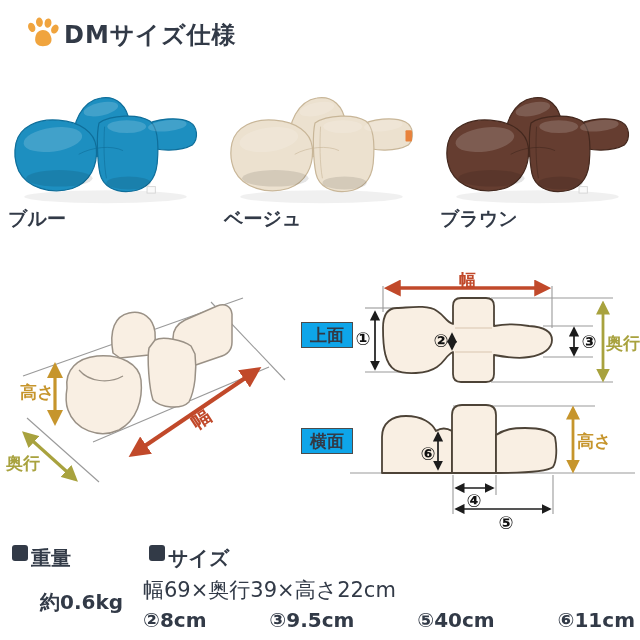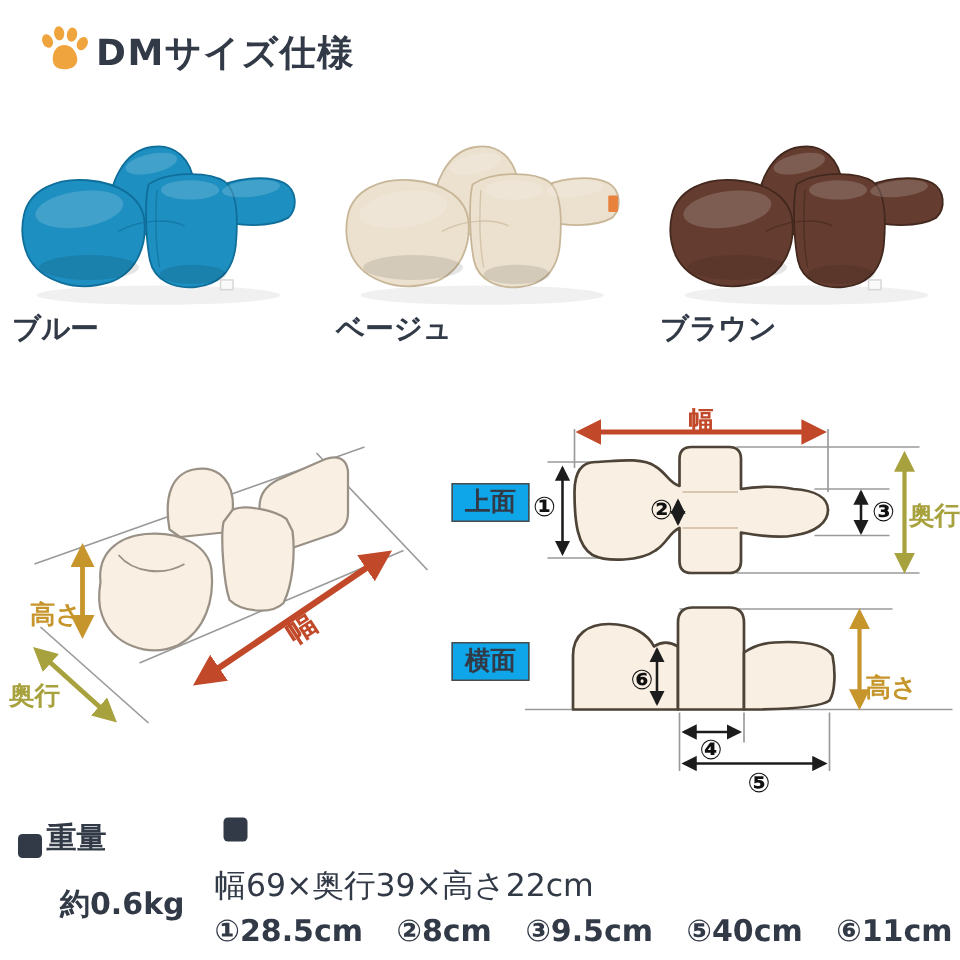--- a/index.html
+++ b/index.html
@@ -33,26 +33,26 @@
   .arr-olive{stroke:var(--accent-olive,#a8a23e);fill:none;}
   .arr-gold{stroke:var(--accent-gold,#c6952c);fill:none;}
   .arr-black{stroke:#1c1c1c;fill:none;}
   .mk-red{fill:var(--accent-red,#c1492a);}
   .mk-olive{fill:var(--accent-olive,#a8a23e);}
   .mk-gold{fill:var(--accent-gold,#c6952c);}
   .mk-black{fill:#1c1c1c;}
   .dim-label{font-size:17px;font-weight:bold;}
   .red-t{color:var(--accent-red,#c1492a);}
   .olive-t{color:var(--accent-olive,#a8a23e);}
-  .gold-t{color:var(--accent-gold,#c6952c);margin-top:17px;}
+  .gold-t{color:var(--accent-gold,#c6952c);}
   .mark{font-size:18px;font-weight:bold;color:#111;transform:translateX(-50%);}
   .view-box-label{border:1.5px solid #4b4b4b;background:#0ea5e9;font-size:17px;font-weight:bold;
        padding:2px 8px;color:var(--text-dark);line-height:1.2;}
   
-  .spec-head{display:flex;align-items:flex-end;gap:3px;font-size:20px;font-weight:bold;color:var(--text-dark);}
+  .spec-head{display:flex;align-items:flex-start;gap:3px;font-size:20px;font-weight:bold;color:var(--text-dark);}
   .sq{width:16px;height:16px;border-radius:3px;background:var(--text-dark,#323a47);display:inline-block;}
   .spec-val{font-size:20px;font-weight:bold;color:var(--text-dark);}
   .size-val{font-size:21px;font-weight:normal;color:var(--text-dark);}
   .dims-row{left:143px;top:608px;width:492px;display:flex;justify-content:space-between;
        font-size:20px;font-weight:bold;color:var(--text-dark);}
 </style>
 </head>
 <body>
 
 <svg width="0" height="0" style="position:absolute" aria-hidden="true">
@@ -209,22 +209,22 @@
 <div class="abs mark" style="left:506px;top:512px;">⑤</div>
 
 <div class="abs spec-head" style="left:12px;top:545px;">
   <span class="sq"></span>
   <span>重量</span>
 </div>
 <div class="abs spec-val" style="left:40px;top:589px;">約0.6kg</div>
 
 <div class="abs spec-head" style="left:149px;top:545px;">
   <span class="sq"></span>
+  <span>サイズ</span>
 </div>
 <div class="abs size-val" style="left:143px;top:576px;">幅69×奥行39×高さ22cm</div>
 
 <div class="abs dims-row">
-  <span>①28.5cm</span>
   <span>②8cm</span>
   <span>③9.5cm</span>
   <span>⑤40cm</span>
   <span>⑥11cm</span>
 </div>
 
 </body></html>

